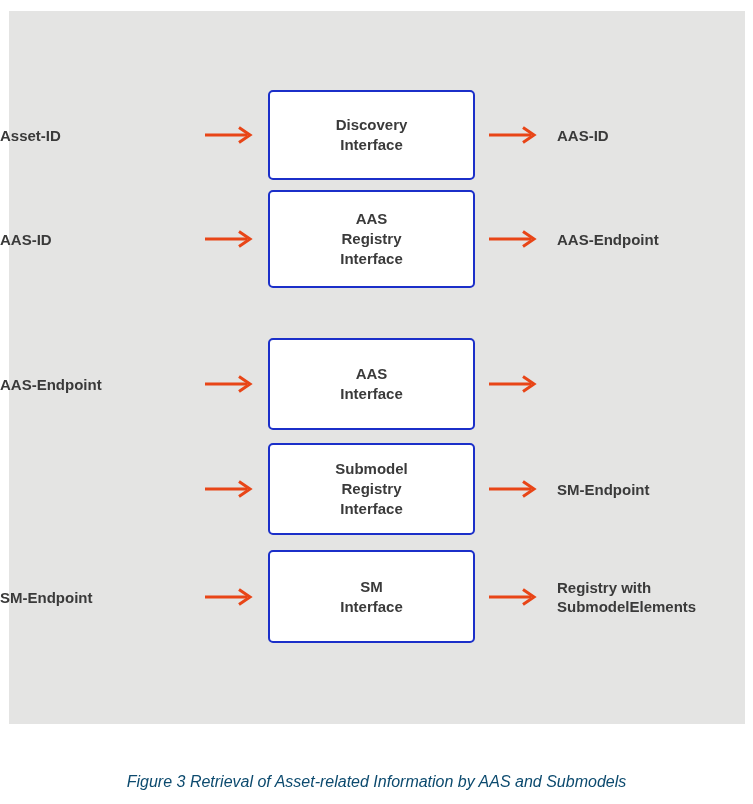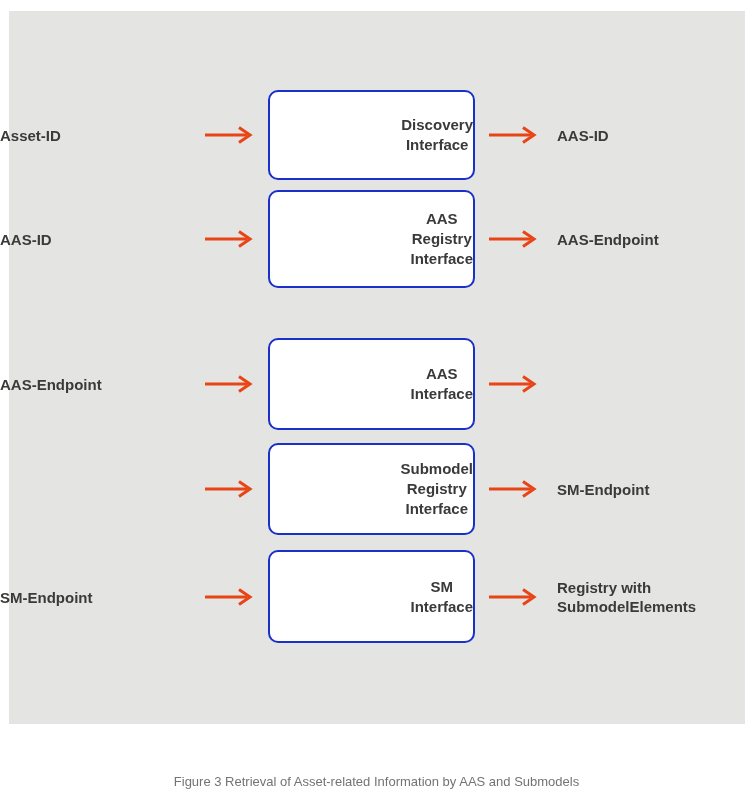--- a/index.html
+++ b/index.html
@@ -62,41 +62,42 @@
     display: block;
   }
   .arrow-left  { left: 204px; }
   .arrow-right { left: 488px; }
   .iface-box {
     position: absolute;
     left: 268px; top: 0;
     width: 207px; height: 100%;
     background: #ffffff;
     border: 2px solid #1b2fc9;
-    border-radius: 10px;
+    border-radius: 5px;
     display: flex;
     align-items: center;
-    justify-content: flex-end;
+    justify-content: center;
   }
   .iface-box-label {
     font-size: 15px;
     font-weight: bold;
     line-height: 20px;
     color: #3a3a3a;
     text-align: center;
     white-space: pre-line;
   }
   .figure-caption {
     position: absolute;
     left: 0; top: 772px;
     width: 753px;
     text-align: center;
-    font-size: 13px;
+    font-size: 16px;
+    font-style: italic;
     line-height: 20px;
-    color: #737373;
+    color: #0c4a6e;
   }
 </style>
 </head>
 <body>
 
 <div class="canvas">
   <div class="panel"></div>
 
   <div class="flow-row row-1">
     <div class="input-label">Asset-ID</div>

